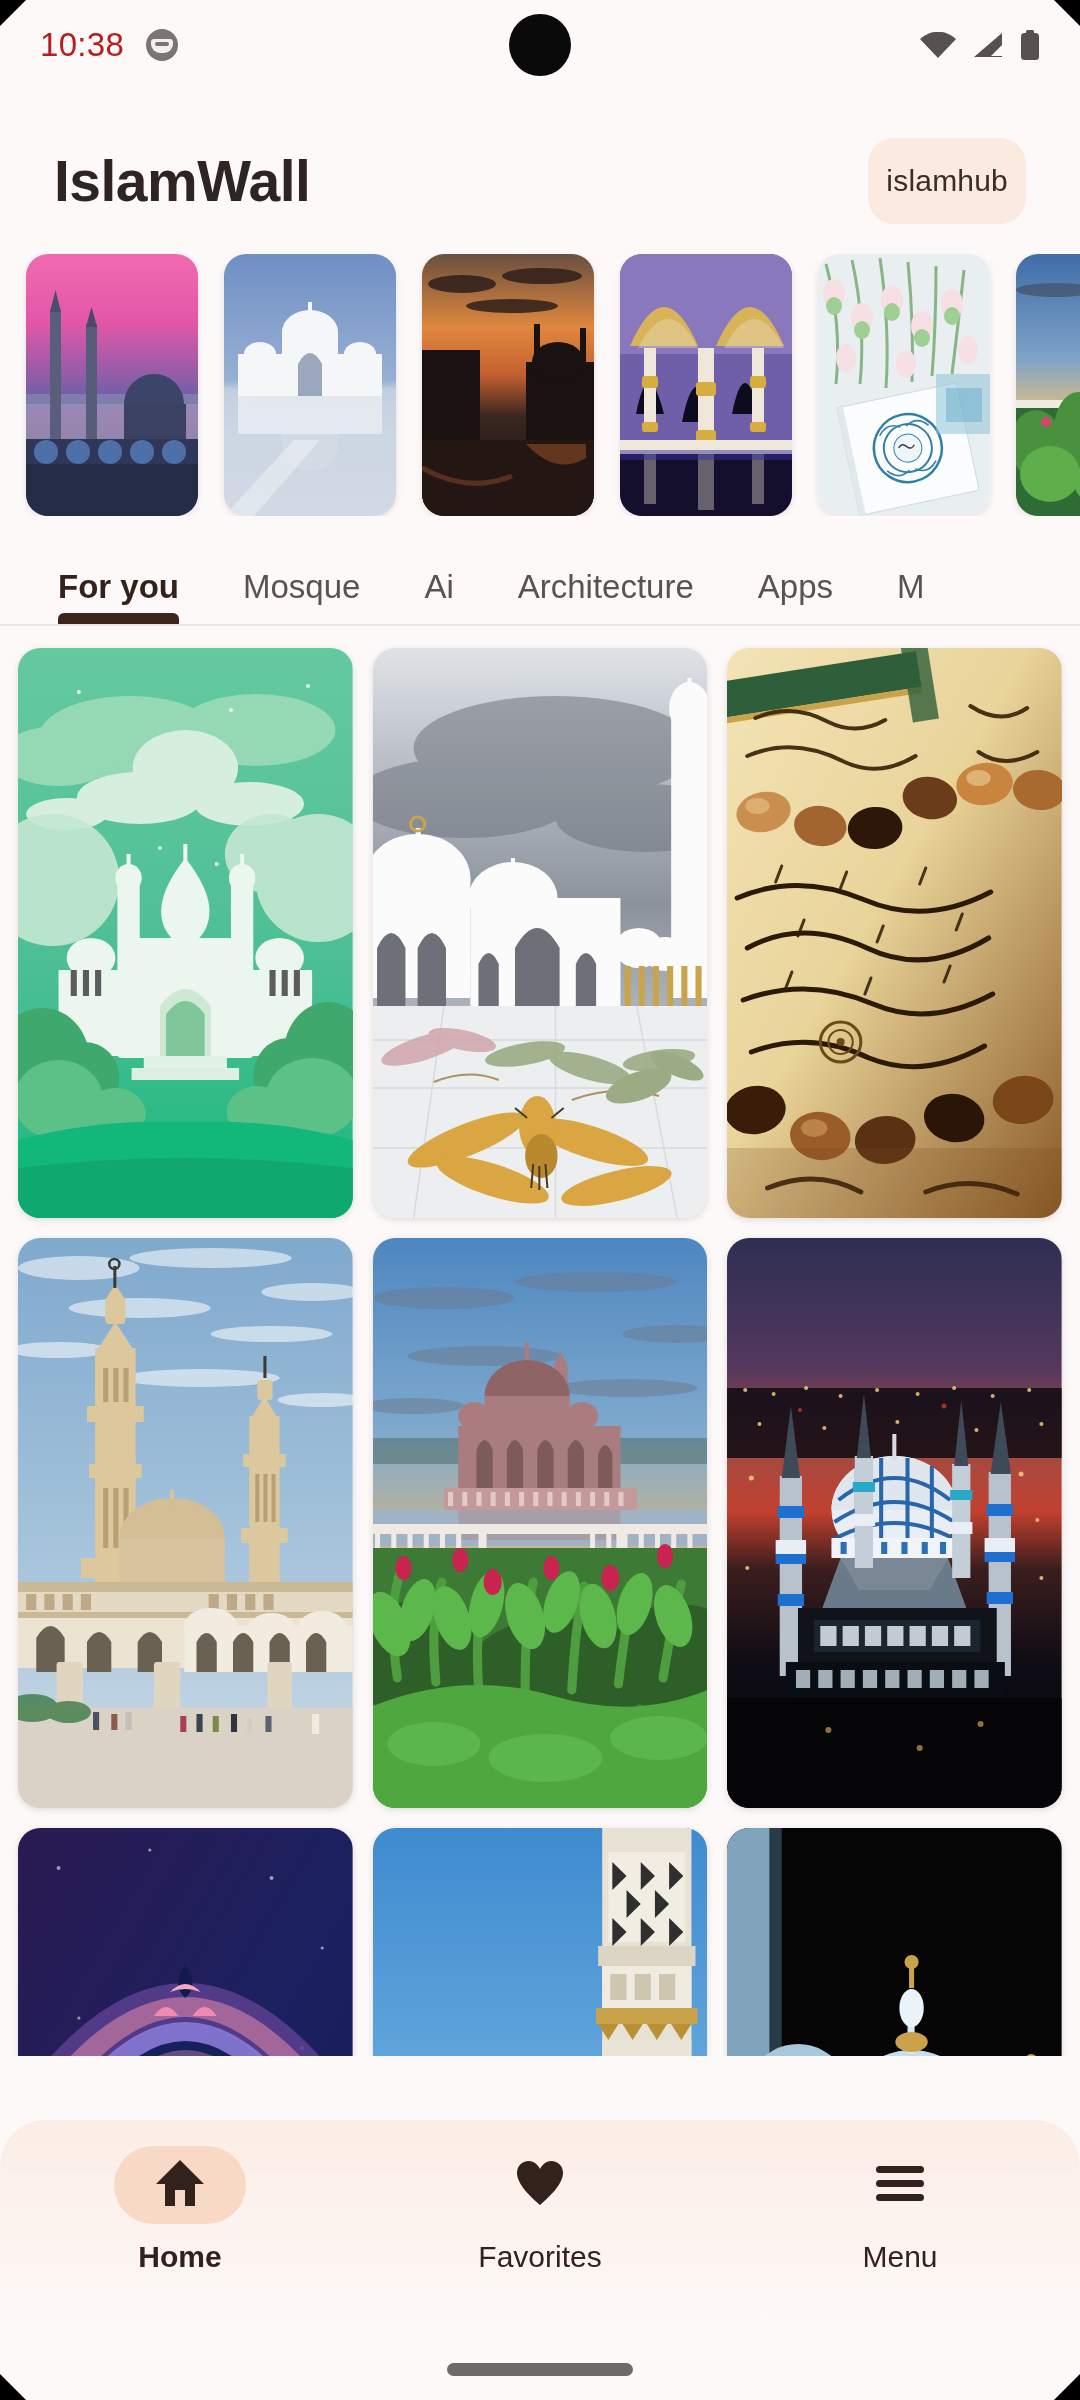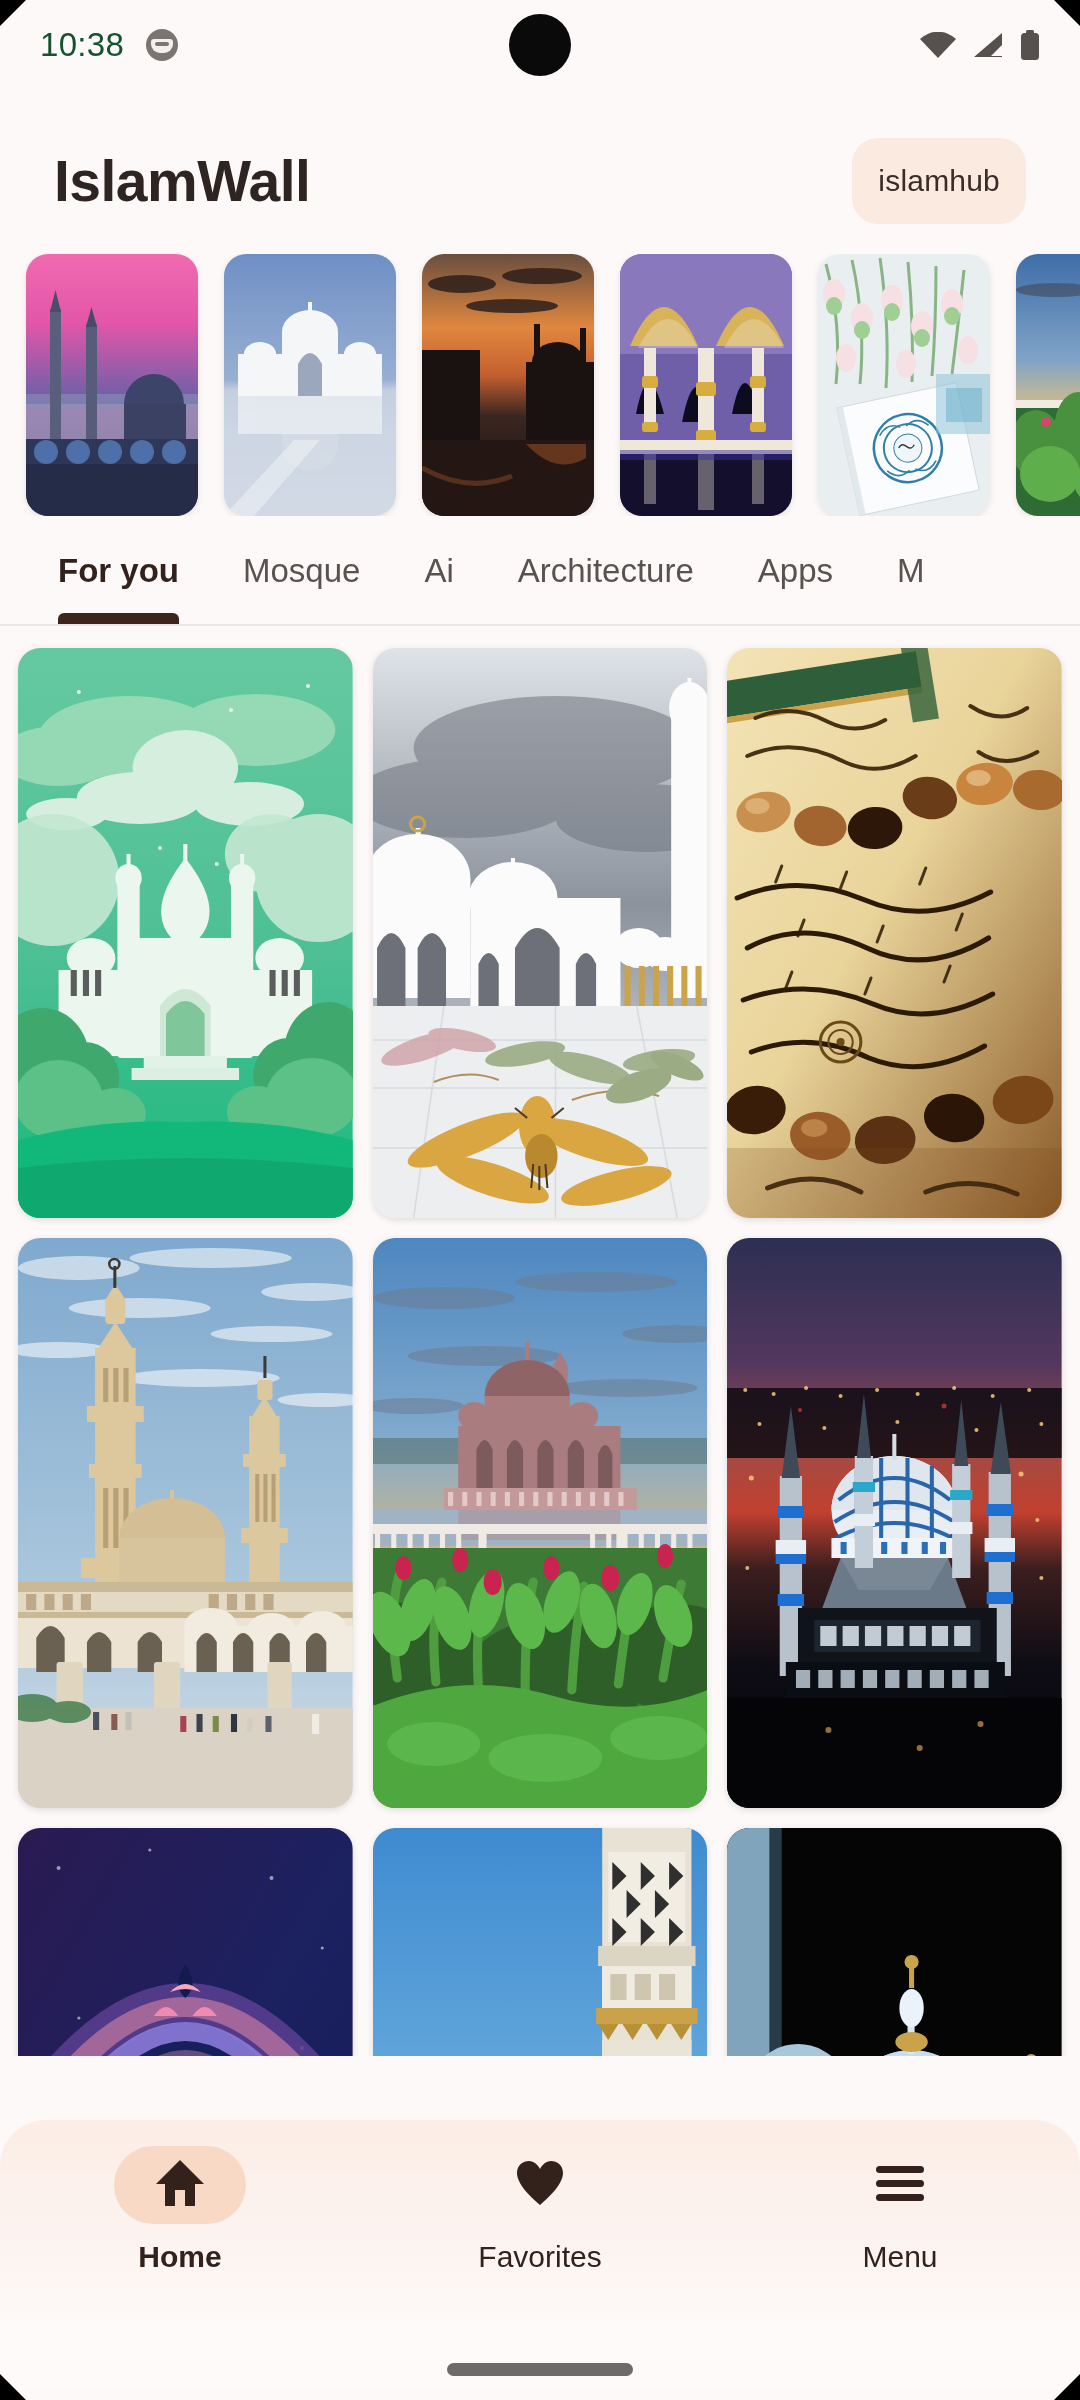--- a/index.html
+++ b/index.html
@@ -10,21 +10,21 @@
     overflow:hidden;
     position:relative;
   }
 
   
   .statusbar {
     height:90px; display:flex; align-items:center;
     padding:0 40px; position:relative;
   }
   .sb-left { display:flex; align-items:center; gap:22px; }
-  .sb-time { font-size:33px; color:#14532d; letter-spacing:.3px; }
+  .sb-time { font-size:33px; color:#b91c1c; letter-spacing:.3px; }
   .sb-appicon {
     width:32px; height:32px; border-radius:50%;
     background:#7a7572; position:relative; overflow:hidden;
   }
   .sb-appicon::before {
     content:""; position:absolute; left:5px; top:10px;
     width:22px; height:14px; background:#f3efee;
     border-radius:3px 3px 9px 9px;
   }
   .sb-appicon::after {
@@ -52,21 +52,21 @@
   .header {
     display:flex; align-items:center; justify-content:space-between;
     padding:48px 54px 30px 54px;
     text-align:center;
   }
   .app-title {
     font-size:57px; font-weight:bold; color:#2e2421; letter-spacing:-.5px;
   }
   .hub-pill {
     background:#FBEAE0; color:#3a2c27;
-    font-size:30px; padding:26px 26px; border-radius:26px;
+    font-size:30px; padding:26px 18px; border-radius:26px;
     letter-spacing:.2px;
   }
 
   
   .carousel {
     display:flex; gap:26px; padding:0 26px;
     overflow:hidden; height:262px;
   }
   .thumb {
     flex:0 0 172px; height:262px; border-radius:22px;
@@ -75,21 +75,21 @@
   }
   .thumb > .art { position:absolute; inset:0; }
 
   
   .tabs {
     display:flex; align-items:flex-end; gap:0;
     padding:0 26px; height:108px; position:relative;
     overflow:hidden;
   }
   .tab {
-    font-size:33px; color:#5a5250; padding:0 32px 34px 32px;
+    font-size:33px; color:#5a5250; padding:0 32px 18px 32px;
     position:relative; white-space:nowrap; flex:0 0 auto;text-align:right;
   }
   .tab.active { color:#33211c; font-weight:bold; }
   .tab.active::after {
     content:""; position:absolute; left:32px; right:32px; bottom:0;
     height:11px; background:#3d241c; border-radius:6px 6px 0 0;
   }
   .tabs-divider {
     height:2px; background:#ece6e4; margin:0;
   }

